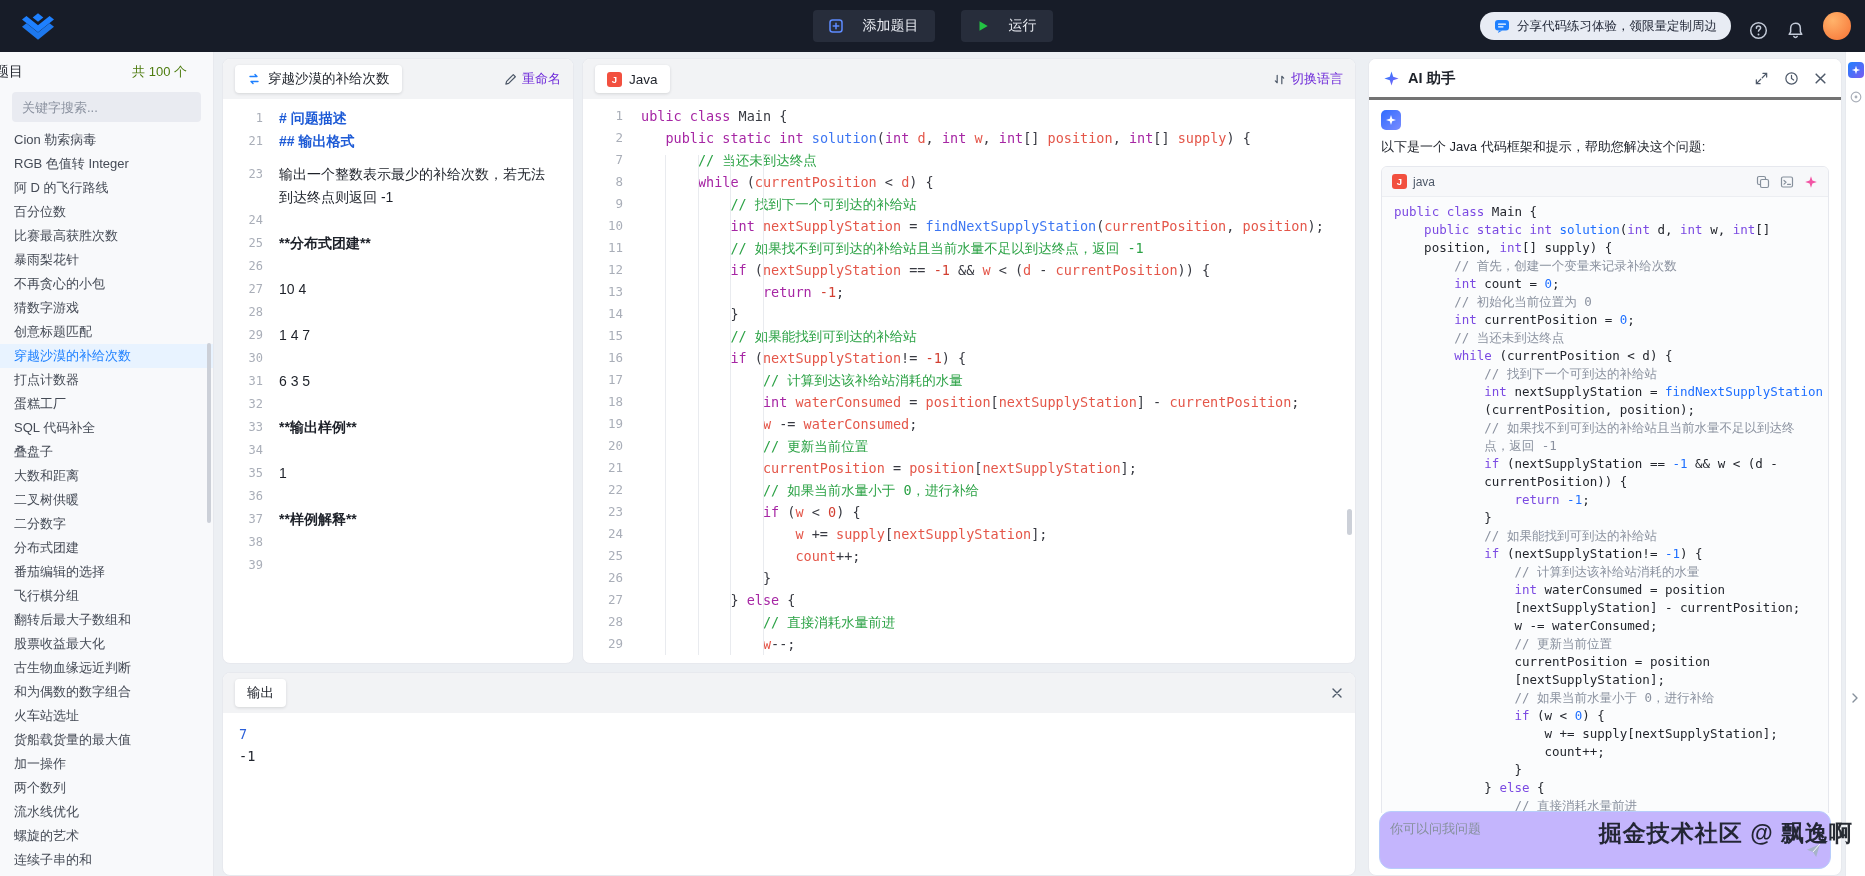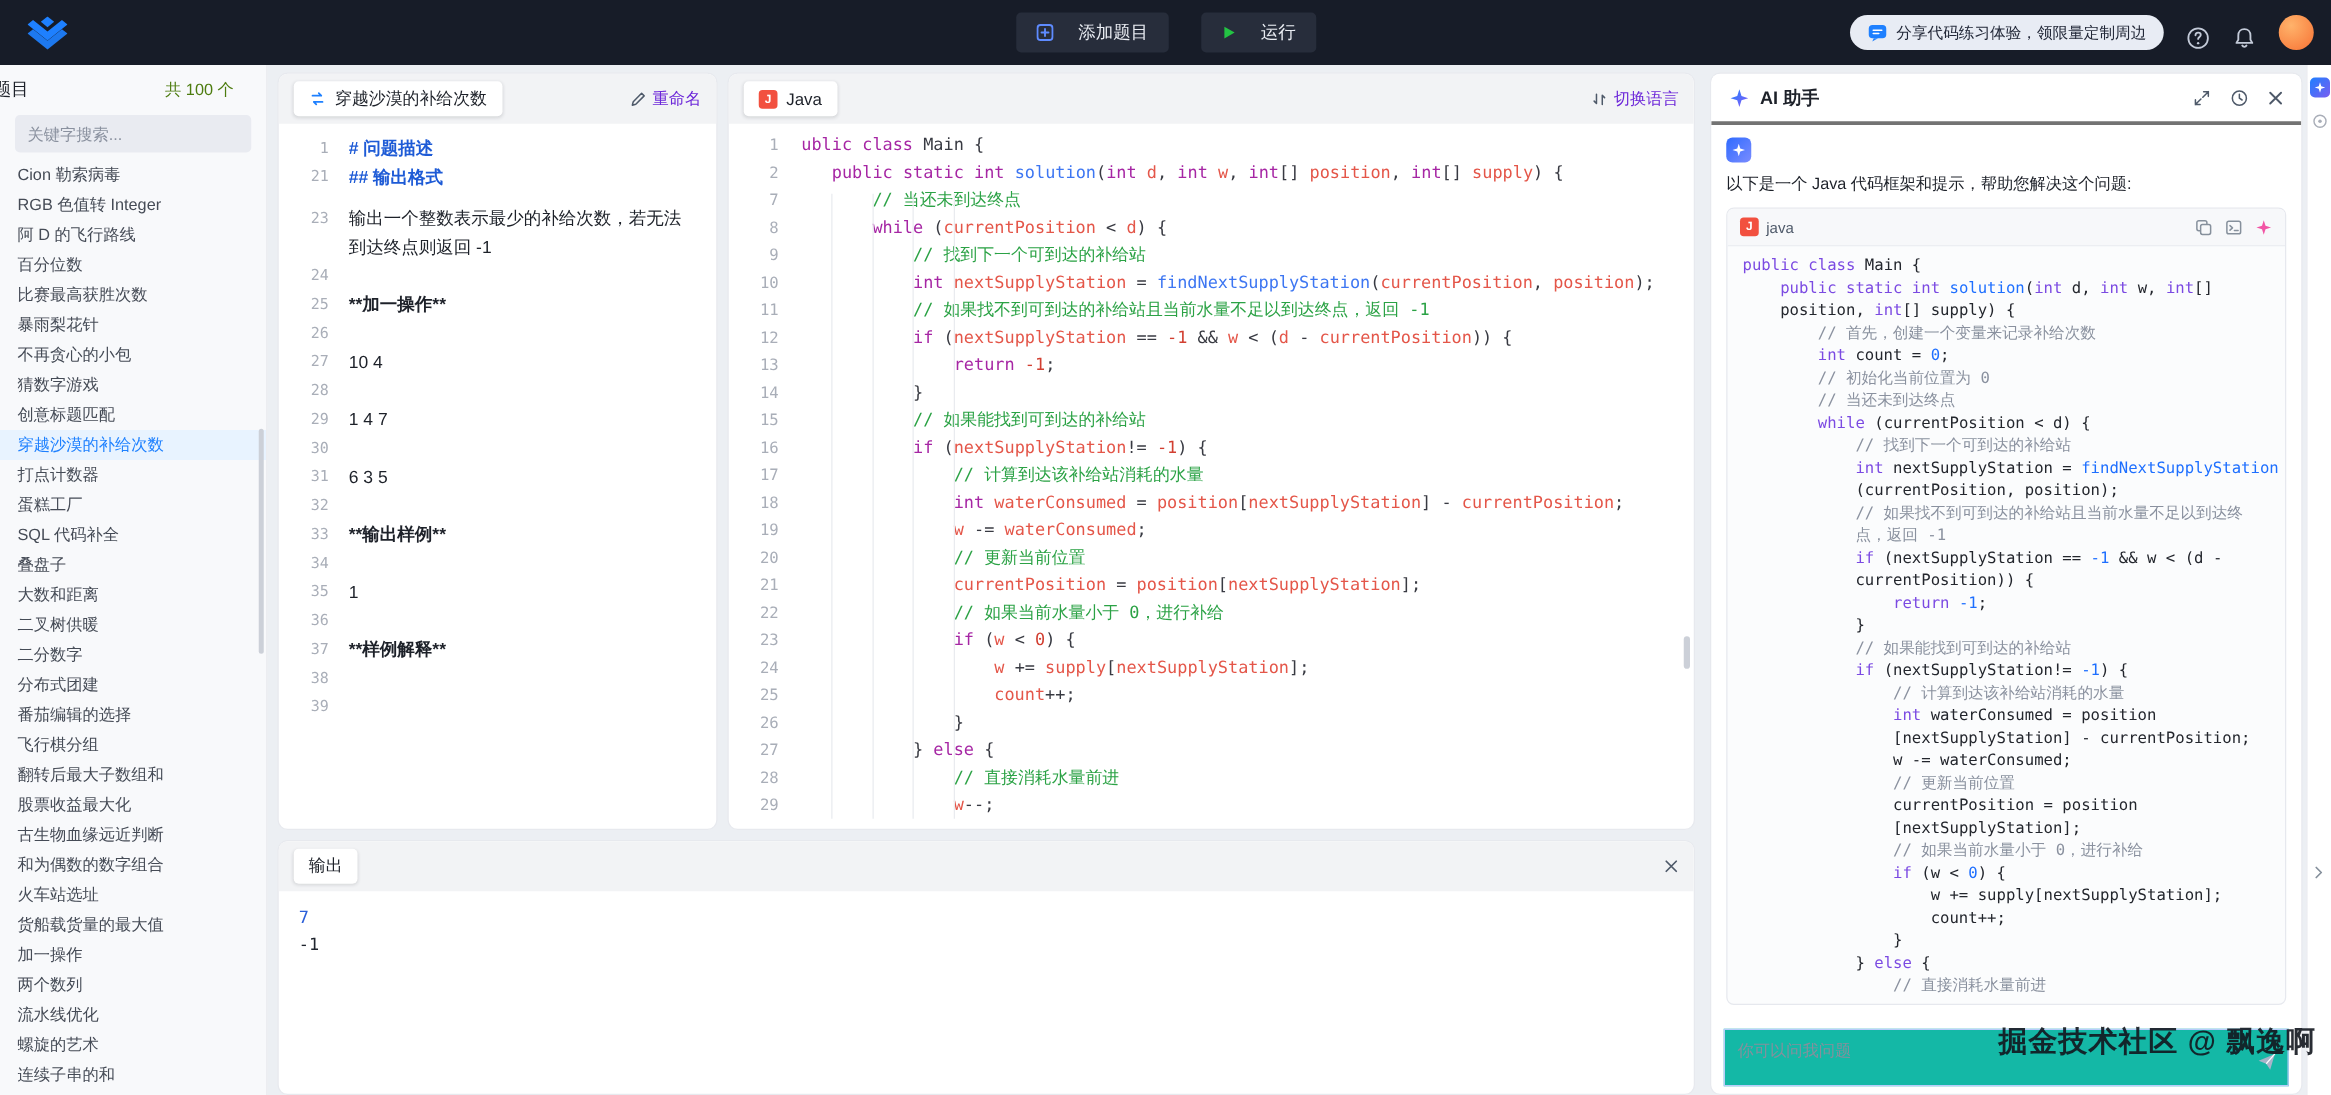--- a/index.html
+++ b/index.html
@@ -81,21 +81,21 @@
   .card-lang{display:flex;align-items:center;gap:6px;font-size:12px;color:#4e5969;}
   .card-actions{display:flex;align-items:center;gap:10px;}
   .ai-code{padding:6px 12px;}
   .ai-code .code-row{height:18px;line-height:18px;}
   .ai-code .code-text{font-size:12.5px;}
   .ai-code .tk-k{color:#7b4ae2;}
   .ai-code .tk-f{color:#1e6fff;}
   .ai-code .tk-n{color:#1e6fff;}
   .ai-code .tk-c{color:#8a919f;}
   .ai-code .tk-p{color:#23262d;}
-  .ai-inputbox{position:absolute;left:10px;right:10px;bottom:6px;height:46px;background:#14b8a6;border:1.5px solid #b8cdfb;border-radius:0;}
+  .ai-inputbox{position:absolute;left:10px;right:10px;bottom:6px;height:58px;background:#c4b5fd;border:1.5px solid #b8cdfb;border-radius:12px;}
   .ai-inputbox textarea{width:100%;height:100%;border:none;outline:none;resize:none;background:transparent;padding:8px 32px 8px 10px;font-size:13px;font-family:inherit;color:#1d2129;}
   .ai-inputbox textarea::placeholder{color:#86909c;}
   .send{position:absolute;right:8px;bottom:5px;cursor:pointer;}
 
   
   .right-strip{position:absolute;top:52px;right:0;width:20px;bottom:0;background:#fff;border-left:1px solid #e7e9ee;display:flex;flex-direction:column;align-items:center;padding-top:10px;gap:12px;}
   .strip-ai{width:16px;height:16px;border-radius:4px;background:linear-gradient(135deg,#1e80ff,#7a5cf0);display:flex;align-items:center;justify-content:center;cursor:pointer;}
   .strip-handle{position:absolute;top:640px;left:4px;color:#86909c;font-size:12px;cursor:pointer;}
 
   .watermark{position:absolute;right:12px;top:818px;font-size:23px;font-weight:600;letter-spacing:1px;color:rgba(18,22,30,.9);z-index:60;pointer-events:none;white-space:nowrap;}
@@ -224,21 +224,21 @@
       <div class="md-row gap">
         <span class="ln">23</span>
         <span class="md-text ">输出一个整数表示最少的补给次数，若无法到达终点则返回 -1</span>
       </div>
       <div class="md-row">
         <span class="ln">24</span>
         <span class="md-text "></span>
       </div>
       <div class="md-row">
         <span class="ln">25</span>
-        <span class="md-text b">**加一操作**</span>
+        <span class="md-text b">**分布式团建**</span>
       </div>
       <div class="md-row">
         <span class="ln">26</span>
         <span class="md-text "></span>
       </div>
       <div class="md-row">
         <span class="ln">27</span>
         <span class="md-text ">10 4</span>
       </div>
       <div class="md-row">
@@ -424,20 +424,21 @@
           </span>
         </div>
       </div>
       <div class="ai-code" id="ai-lines">
           <div class="code-row"><span class="code-text"><span class="tk-k">public</span><span class="tk-p"> </span><span class="tk-k">class</span><span class="tk-p"> Main {</span></span></div>
           <div class="code-row"><span class="code-text">    <span class="tk-k">public</span><span class="tk-p"> </span><span class="tk-k">static</span><span class="tk-p"> </span><span class="tk-k">int</span><span class="tk-p"> </span><span class="tk-f">solution</span><span class="tk-p">(</span><span class="tk-k">int</span><span class="tk-p"> d, </span><span class="tk-k">int</span><span class="tk-p"> w, </span><span class="tk-k">int</span><span class="tk-p">[]</span></span></div>
           <div class="code-row"><span class="code-text">    <span class="tk-p">position, </span><span class="tk-k">int</span><span class="tk-p">[] supply) {</span></span></div>
           <div class="code-row"><span class="code-text">        <span class="tk-c">// 首先，创建一个变量来记录补给次数</span></span></div>
           <div class="code-row"><span class="code-text">        <span class="tk-k">int</span><span class="tk-p"> count = </span><span class="tk-n">0</span><span class="tk-p">;</span></span></div>
           <div class="code-row"><span class="code-text">        <span class="tk-c">// 初始化当前位置为 0</span></span></div>
+          <div class="code-row"><span class="code-text">        <span class="tk-k">int</span><span class="tk-p"> currentPosition = </span><span class="tk-n">0</span><span class="tk-p">;</span></span></div>
           <div class="code-row"><span class="code-text">        <span class="tk-c">// 当还未到达终点</span></span></div>
           <div class="code-row"><span class="code-text">        <span class="tk-k">while</span><span class="tk-p"> (currentPosition &lt; d) {</span></span></div>
           <div class="code-row"><span class="code-text">            <span class="tk-c">// 找到下一个可到达的补给站</span></span></div>
           <div class="code-row"><span class="code-text">            <span class="tk-k">int</span><span class="tk-p"> nextSupplyStation = </span><span class="tk-f">findNextSupplyStation</span></span></div>
           <div class="code-row"><span class="code-text">            <span class="tk-p">(currentPosition, position);</span></span></div>
           <div class="code-row"><span class="code-text">            <span class="tk-c">// 如果找不到可到达的补给站且当前水量不足以到达终</span></span></div>
           <div class="code-row"><span class="code-text">            <span class="tk-c">点，返回 -1</span></span></div>
           <div class="code-row"><span class="code-text">            <span class="tk-k">if</span><span class="tk-p"> (nextSupplyStation == </span><span class="tk-n">-1</span><span class="tk-p"> &amp;&amp; w &lt; (d -</span></span></div>
           <div class="code-row"><span class="code-text">            <span class="tk-p">currentPosition)) {</span></span></div>
           <div class="code-row"><span class="code-text">                <span class="tk-k">return</span><span class="tk-p"> </span><span class="tk-n">-1</span><span class="tk-p">;</span></span></div>

